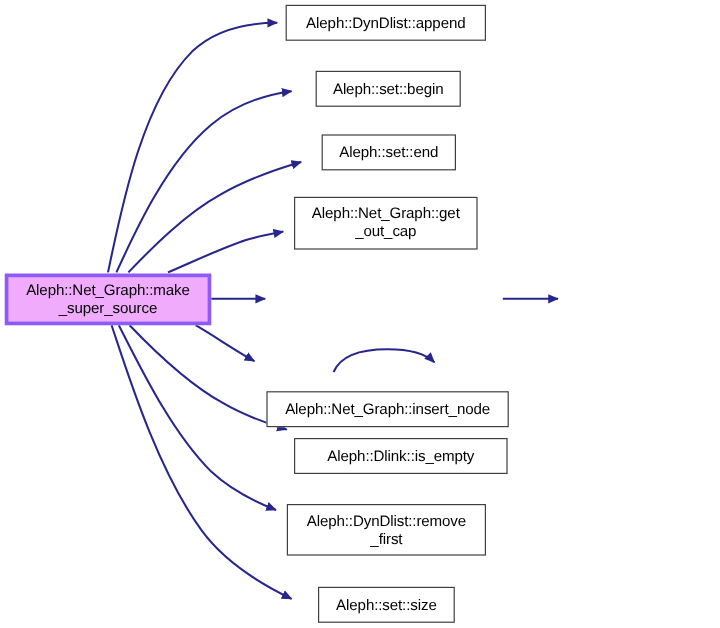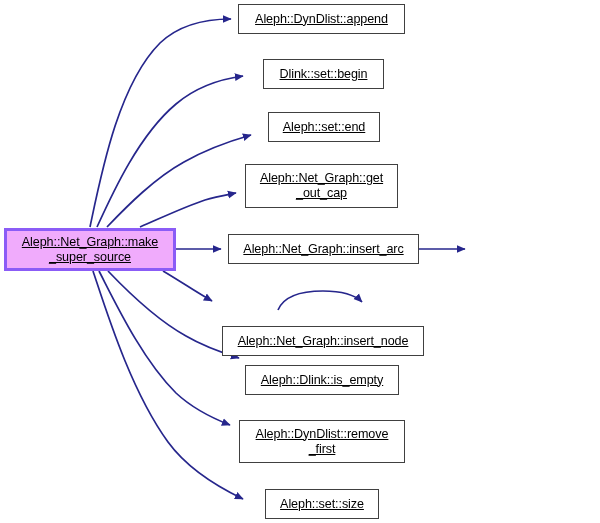--- a/index.html
+++ b/index.html
@@ -39,21 +39,20 @@
     z-index: 5;
   }
   .node.root {
     background: #f0abfc;
     border: 3px solid #8b5cf6;
   }
   .node-label {
     display: block;
     width: 100%;
     padding: 0 2px;
-    text-decoration: underline;
   }
 </style>
 </head>
 <body>
 
 <div id="callgraph">
 
   <svg id="edge-layer" viewBox="0 0 600 523">
     <defs>
       <marker id="arrow" viewBox="0 0 10 10" refX="9.2" refY="5" markerWidth="5.2" markerHeight="5.2" orient="auto-start-reverse">
@@ -79,41 +78,38 @@
   <div class="node root" style="left:4px; top:228px; width:172px; height:43px;">
     <span class="node-label">Aleph::Net_Graph::make
 _super_source</span>
   </div>
 
   <div class="node" style="left:238px; top:4px; width:167px; height:30px;">
     <span class="node-label">Aleph::DynDlist::append</span>
   </div>
 
   <div class="node" style="left:263px; top:59px; width:121px; height:30px;">
-    <span class="node-label">Dlink::set::begin</span>
+    <span class="node-label">Aleph::set::begin</span>
   </div>
 
   <div class="node" style="left:268px; top:112px; width:112px; height:30px;justify-content:flex-end;">
     <span class="node-label">Aleph::set::end</span>
   </div>
 
   <div class="node" style="left:245px; top:164px; width:153px; height:44px;justify-content:flex-end;">
     <span class="node-label">Aleph::Net_Graph::get
 _out_cap</span>
   </div>
 
-  <div class="node" style="left:228px; top:234px; width:191px; height:30px;">
-    <span class="node-label">Aleph::Net_Graph::insert_arc</span>
-  </div>
 
   <div class="node" style="left:222px; top:310px; width:202px; height:30px;margin-top:16px;">
     <span class="node-label">Aleph::Net_Graph::insert_node</span>
   </div>
 
-  <div class="node" style="left:245px; top:365px; width:154px; height:30px;">
+  <div class="node" style="left:245px; top:365px; width:178px; height:30px;">
     <span class="node-label">Aleph::Dlink::is_empty</span>
   </div>
 
   <div class="node" style="left:239px; top:420px; width:166px; height:43px;">
     <span class="node-label">Aleph::DynDlist::remove
 _first</span>
   </div>
 
   <div class="node" style="left:265px; top:489px; width:114px; height:30px;">
     <span class="node-label">Aleph::set::size</span>

